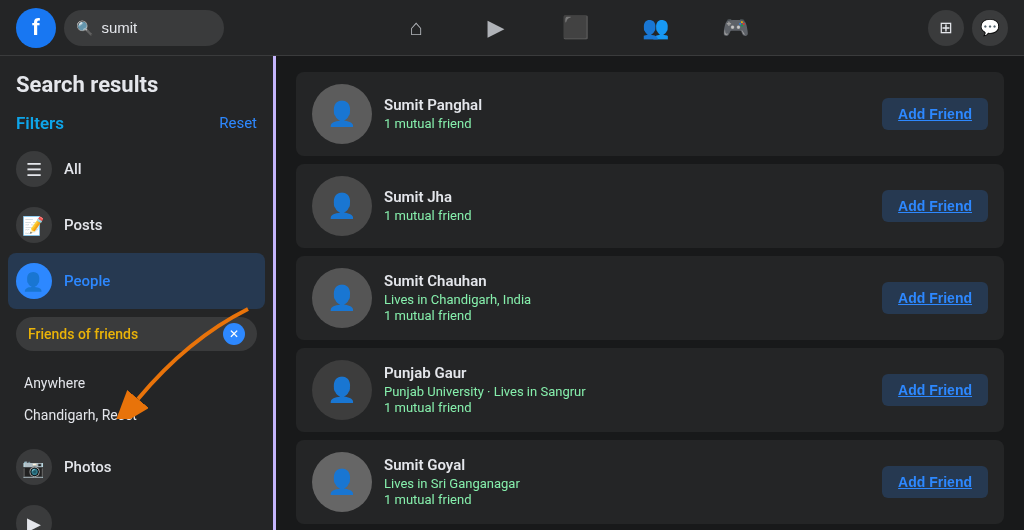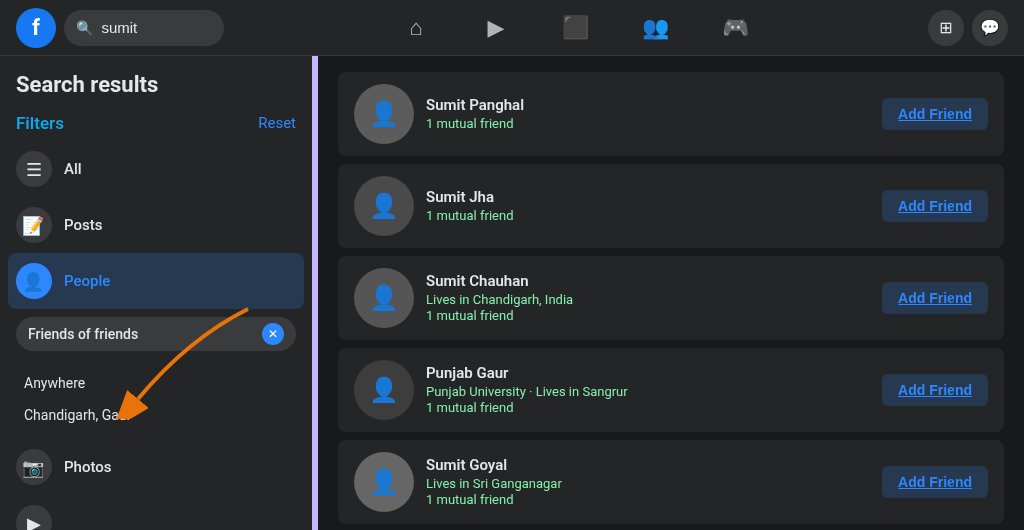--- a/index.html
+++ b/index.html
@@ -100,26 +100,26 @@
 
     
     .main-layout {
       display: flex;
       flex: 1;
       overflow: hidden;
     }
 
     
     .sidebar {
-      width: 318px;
+      width: 276px;
       background: #242526;
       padding: 16px 8px;
       flex-shrink: 0;
       overflow-y: auto;
-      border-right: 6px solid #c4b5fd;
+      border-right: 3px solid #c4b5fd;
     }
     .sidebar-title {
       font-size: 22px;
       font-weight: 700;
       color: #e4e6eb;
       padding: 0 8px 12px 8px;
     }
     .filters-header {
       display: flex;
       justify-content: space-between;
@@ -177,21 +177,21 @@
       display: flex;
       align-items: center;
       justify-content: space-between;
       background: #3a3b3c;
       border-radius: 20px;
       padding: 6px 12px;
       margin-bottom: 8px;
     }
     .sub-filter-label {
       font-size: 14px;
-      color: #e5e5e5;
+      color: #eab308;
       font-weight: 500;
     }
     .close-circle {
       width: 22px;
       height: 22px;
       background: #2d88ff;
       border-radius: 50%;
       display: flex;
       align-items: center;
       justify-content: center;
@@ -337,21 +337,21 @@
       <div class="sub-filter-row">
         <span class="sub-filter-label">Friends of friends</span>
         <div class="close-circle">
           <span>✕</span>
         </div>
       </div>
     </div>
 
     <div class="city-section">
       <div class="city-option">Anywhere</div>
-      <div class="city-option">Chandigarh, Gaur</div>
+      <div class="city-option">Chandigarh, Reset</div>
     </div>
 
     <div style="position:relative; height:0; overflow:visible;">
       <svg style="position:absolute; top:-140px; left:100px; pointer-events:none;" width="160" height="120">
         <defs>
           <marker id="arrowhead" markerWidth="10" markerHeight="7" refX="0" refY="3.5" orient="auto">
             <polygon points="0 0, 10 3.5, 0 7" fill="#e8730a"></polygon>
           </marker>
         </defs>
         <path d="M 140 10 Q 80 40 30 100" stroke="#e8730a" stroke-width="4" fill="none" marker-end="url(#arrowhead)"></path>

